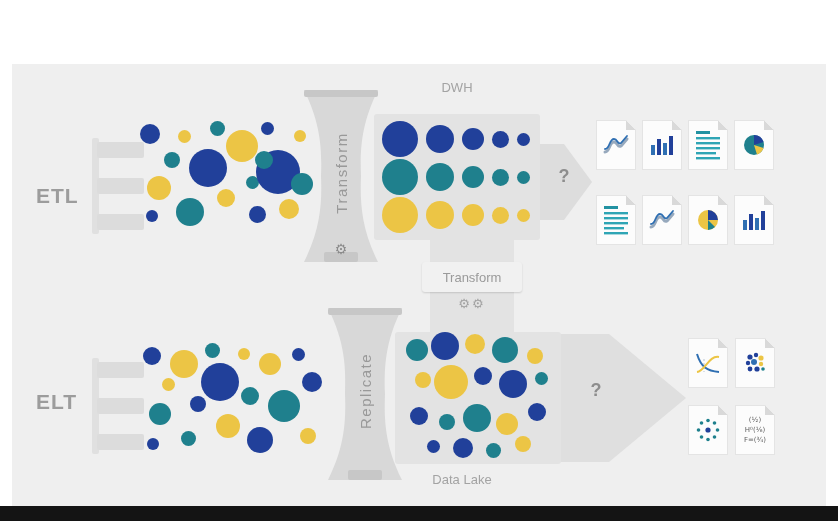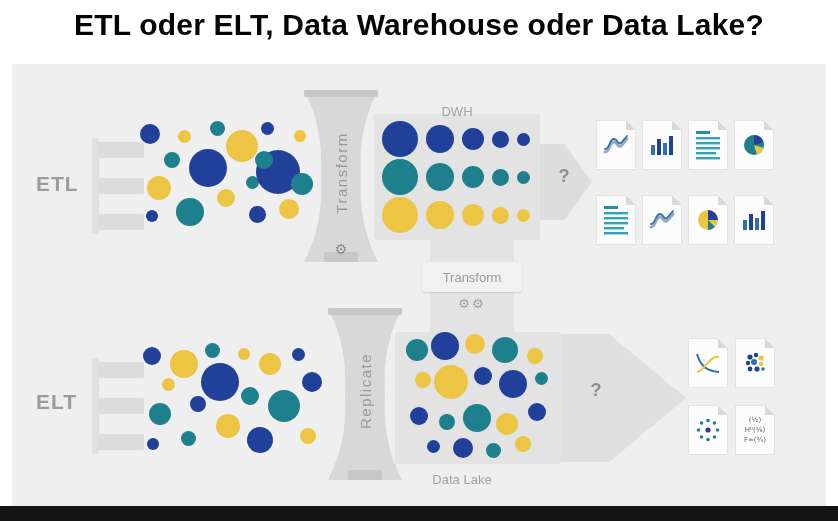--- a/index.html
+++ b/index.html
@@ -49,44 +49,43 @@
                clip-path:polygon(0 0, 100% 100%, 0 100%); }
   .doc-icon { display:flex; align-items:center; justify-content:center; }
   .doc-icon.formula { flex-direction:column; gap:1px; }
   .formula-line { font-family:"DejaVu Sans", sans-serif; font-size:7px; color:#5d5d5d;
                   line-height:9px; white-space:nowrap; }
 </style>
 </head>
 <body>
 
 <div class="page">
-  <h1 class="title">ETL oder ELT, Data Warehouse oder Data Lake?</h1>
 
   <div class="diagram">
 
-    <div class="row-label" style="left:24px;top:108px">ETL</div>
+    <div class="row-label" style="left:24px;top:120px">ETL</div>
 
     <div class="source" style="left:80px;top:78px">
       <div class="spine"></div>
       <div class="bar" style="top:0"></div>
       <div class="bar" style="top:36px"></div>
       <div class="bar" style="top:72px"></div>
     </div>
 
     <div class="funnel" style="left:292px;top:26px">
       <svg width="74" height="172" viewBox="0 0 74 172">
         <path d="M0 0 H74 C57 34 56 60 57 86 C56 112 57 138 74 172 H0 C17 138 18 112 17 86 C18 60 17 34 0 0 Z" fill="#d8d8d8"></path>
         <rect x="0" y="0" width="74" height="7" rx="2" fill="#c7c7c7"></rect>
         <rect x="20" y="162" width="34" height="10" rx="2" fill="#c7c7c7"></rect>
       </svg>
       <div class="funnel-label">Transform</div>
       <div class="funnel-gear glyph">⚙</div>
     </div>
 
-    <div class="container-label" style="left:362px;top:40px;width:166px">DWH</div>
+    <div class="container-label" style="left:362px;top:16px;width:166px">DWH</div>
     <div class="container-box" style="left:362px;top:50px;width:166px;height:126px">
         <div class="bubble" style="left: 8px; top: 7px; width: 36px; height: 36px; background: rgb(33, 64, 154);"></div>
         <div class="bubble" style="left: 52px; top: 11px; width: 28px; height: 28px; background: rgb(33, 64, 154);"></div>
         <div class="bubble" style="left: 88px; top: 14px; width: 22px; height: 22px; background: rgb(33, 64, 154);"></div>
         <div class="bubble" style="left: 118px; top: 16.5px; width: 17px; height: 17px; background: rgb(33, 64, 154);"></div>
         <div class="bubble" style="left: 143px; top: 18.5px; width: 13px; height: 13px; background: rgb(33, 64, 154);"></div>
         <div class="bubble" style="left: 8px; top: 45px; width: 36px; height: 36px; background: rgb(31, 128, 141);"></div>
         <div class="bubble" style="left: 52px; top: 49px; width: 28px; height: 28px; background: rgb(31, 128, 141);"></div>
         <div class="bubble" style="left: 88px; top: 52px; width: 22px; height: 22px; background: rgb(31, 128, 141);"></div>
         <div class="bubble" style="left: 118px; top: 54.5px; width: 17px; height: 17px; background: rgb(31, 128, 141);"></div>

